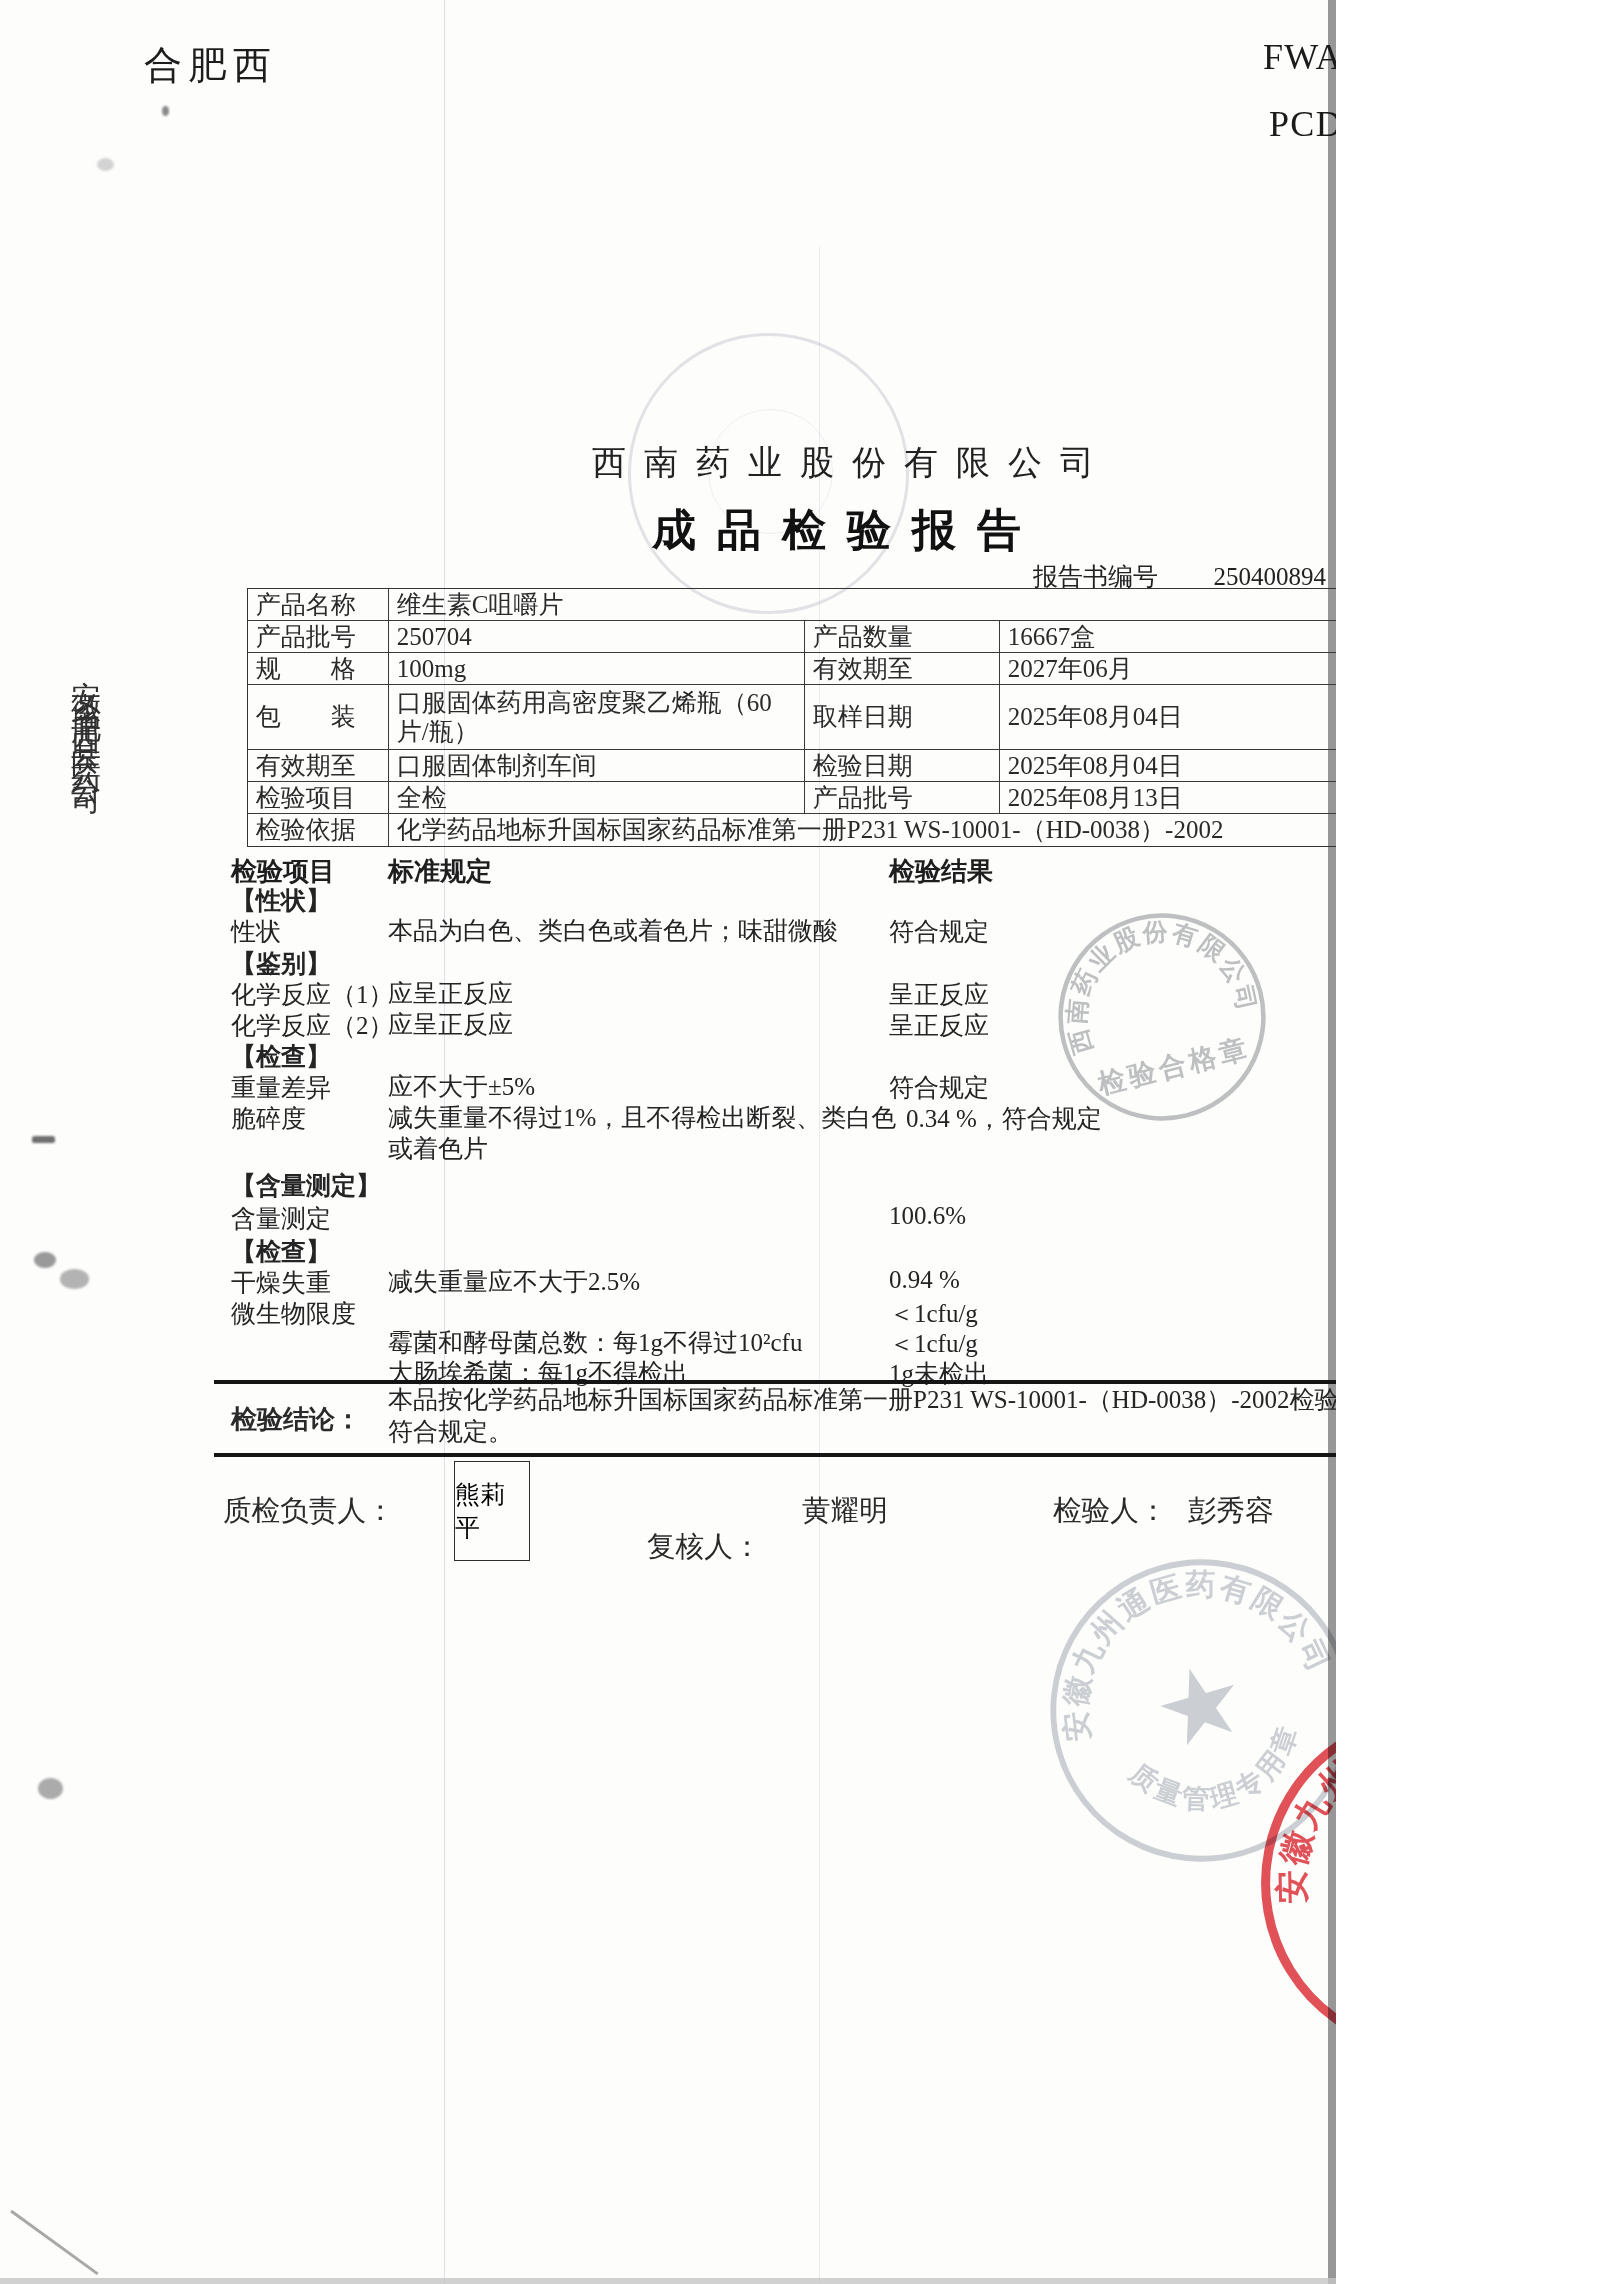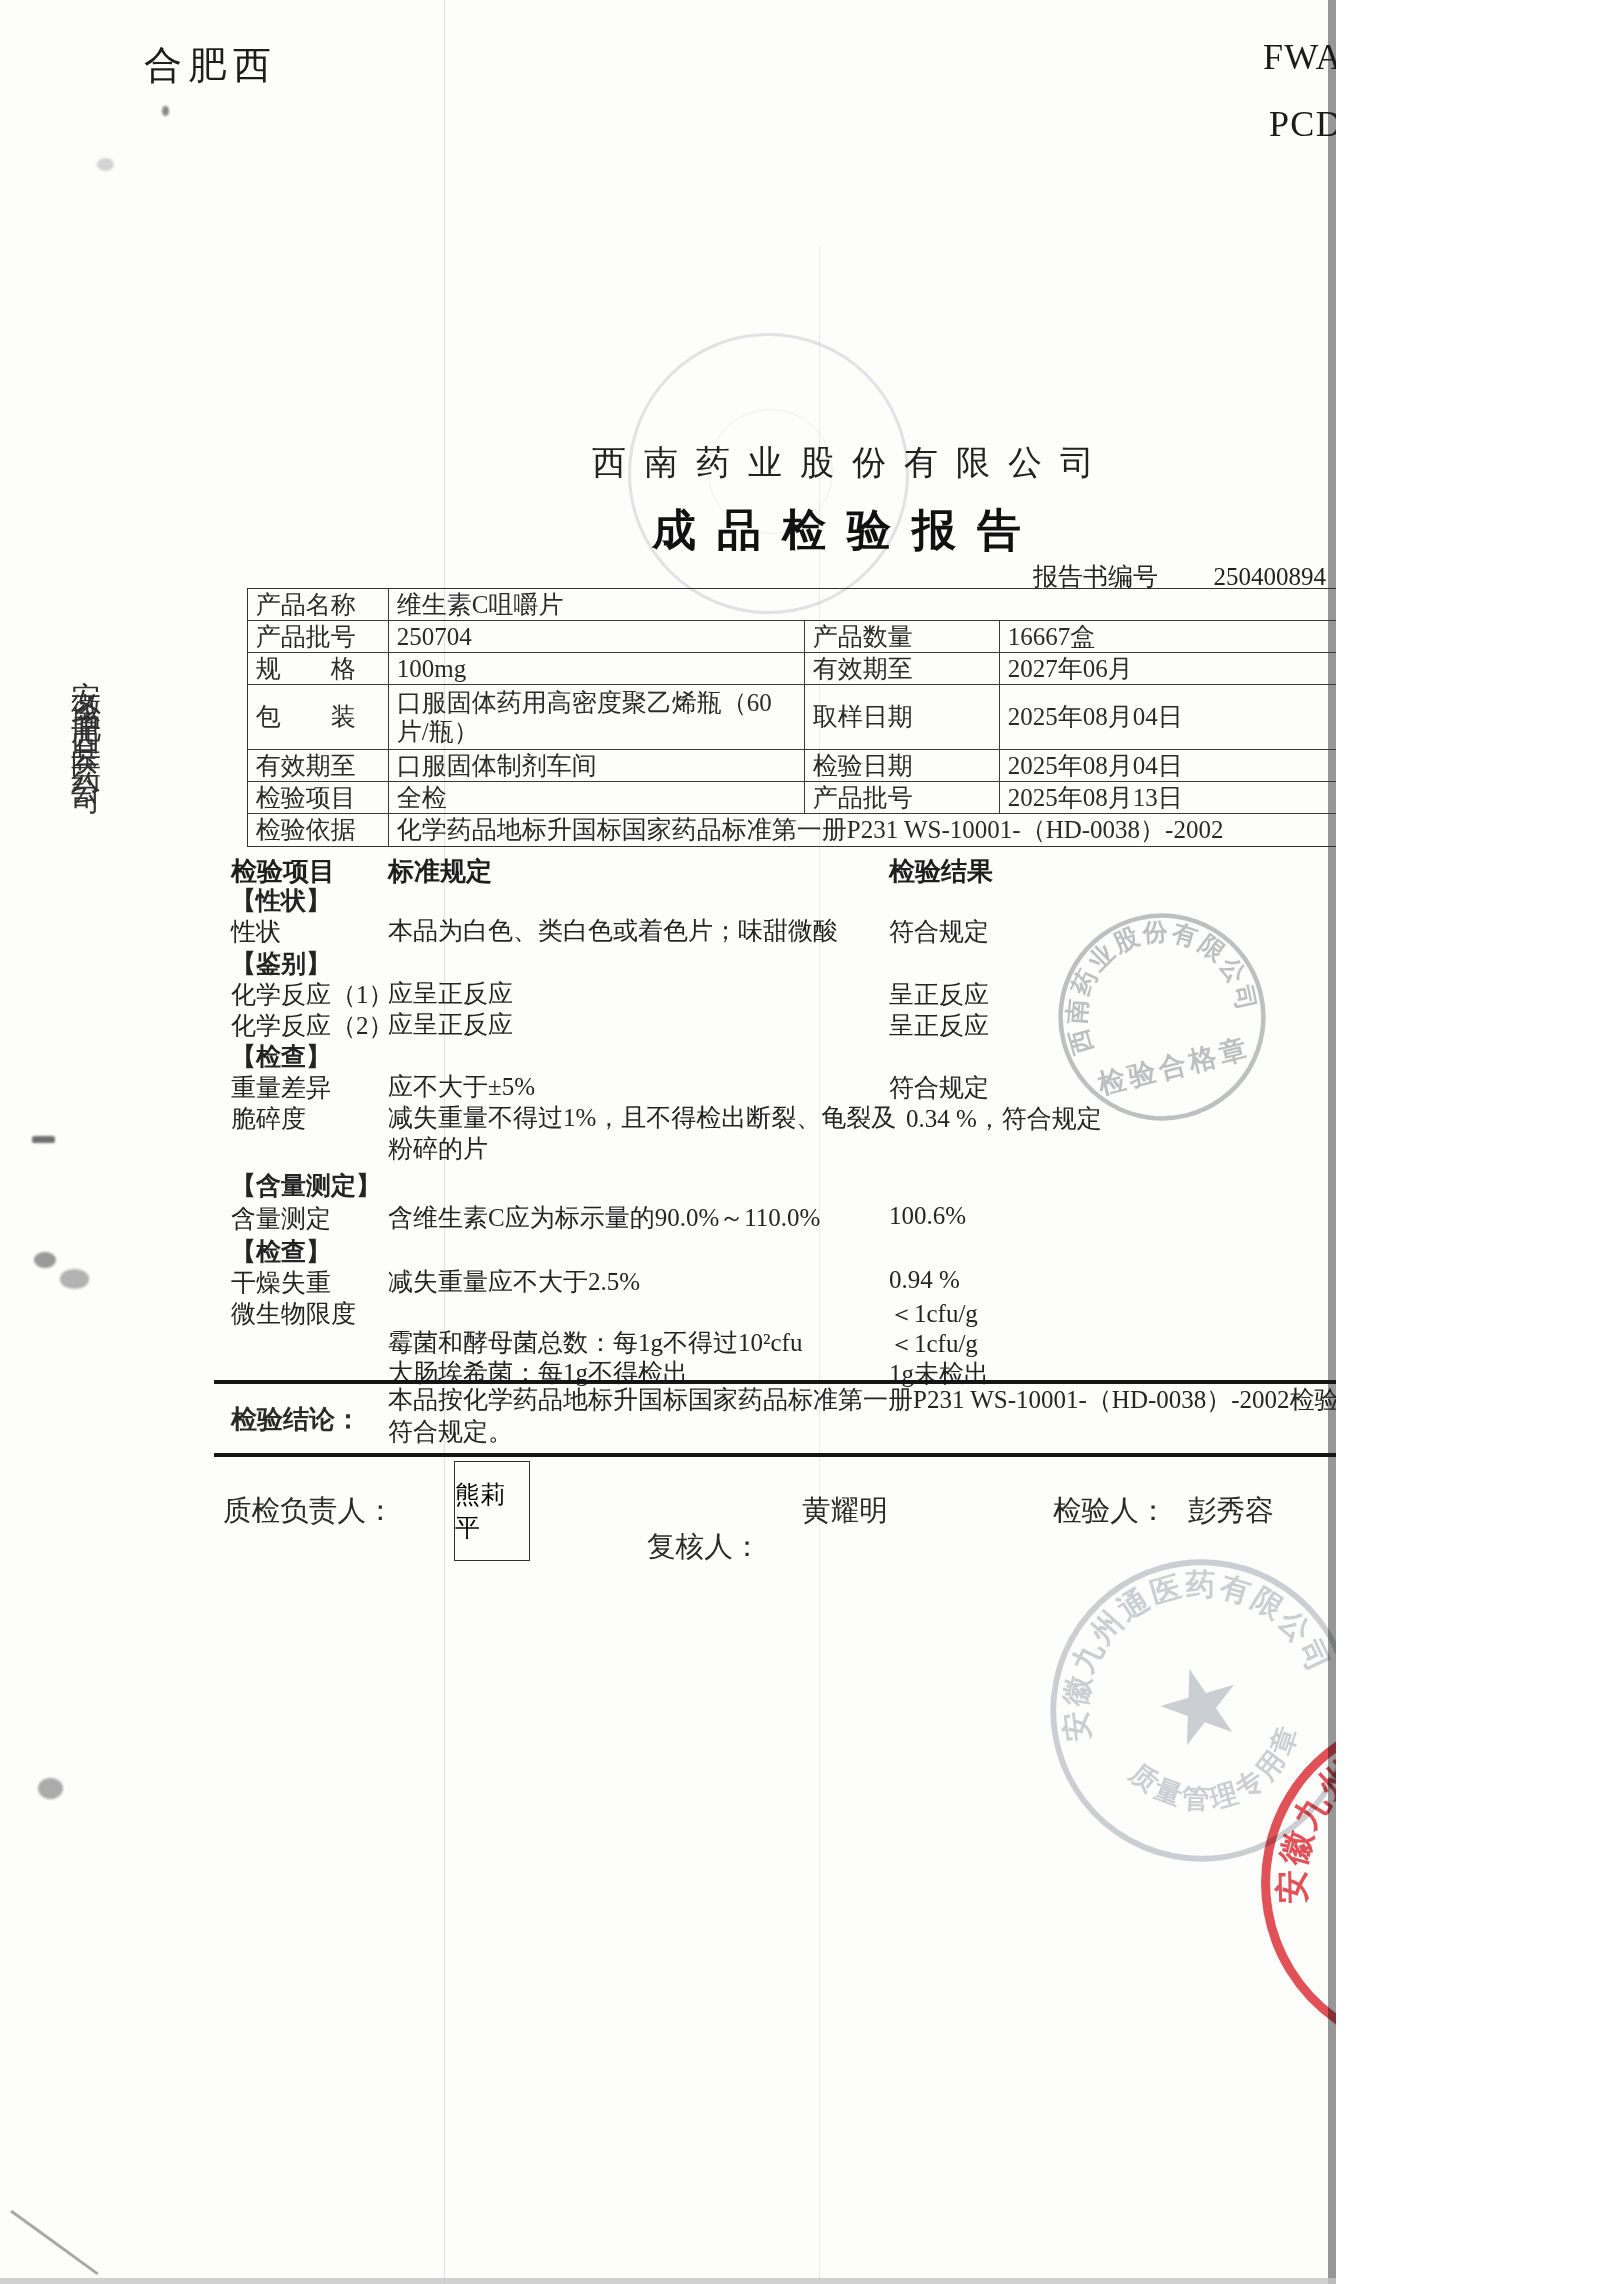--- a/index.html
+++ b/index.html
@@ -152,29 +152,28 @@
   <div class="tline" style="top:1040px;">
     <span class="t-item t-sec">【检查】</span>
     </div>
   <div class="tline" style="top:1071px;">
     <span class="t-item">重量差异</span>
     <span class="t-std">应不大于±5%</span>
     <span class="t-res">符合规定</span>
     </div>
   <div class="tline" style="top:1102px;">
     <span class="t-item">脆碎度</span>
-    <span class="t-std wide">减失重量不得过1%，且不得检出断裂、龟裂及粉碎的片</span>
+    <span class="t-std wide">减失重量不得过1%，且不得检出断裂、类白色或着色片</span>
     <span class="t-res after">0.34 %，符合规定</span>
     </div>
   <div class="tline" style="top:1169px;">
     <span class="t-item t-sec">【含量测定】</span>
     </div>
   <div class="tline" style="top:1202px;">
     <span class="t-item">含量测定</span>
-    <span class="t-std">含维生素C应为标示量的90.0%～110.0%</span>
     <span class="t-res">100.6%</span>
     </div>
   <div class="tline" style="top:1235px;">
     <span class="t-item t-sec">【检查】</span>
     </div>
   <div class="tline" style="top:1266px;">
     <span class="t-item">干燥失重</span>
     <span class="t-std">减失重量应不大于2.5%</span>
     <span class="t-res">0.94 %</span>
     </div>

